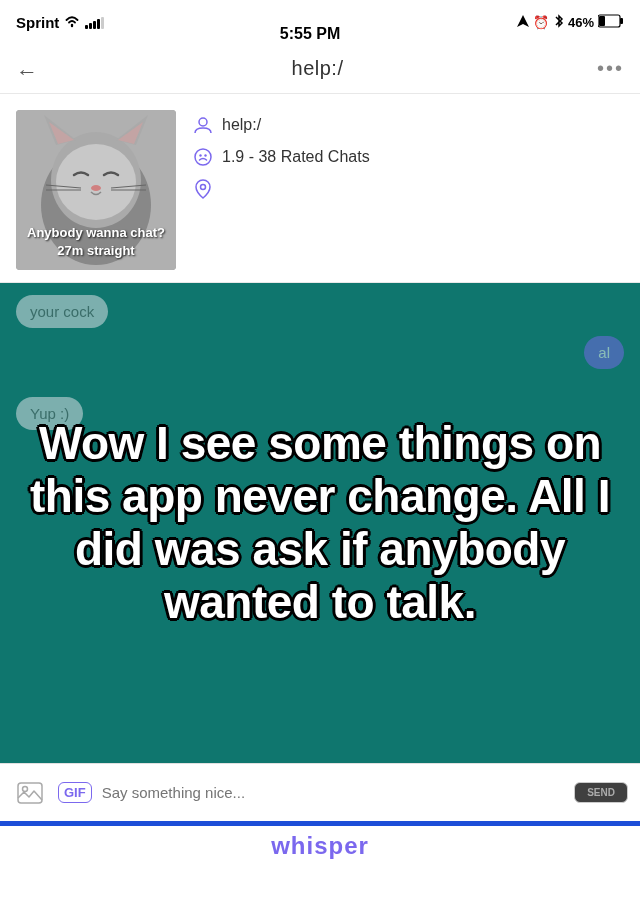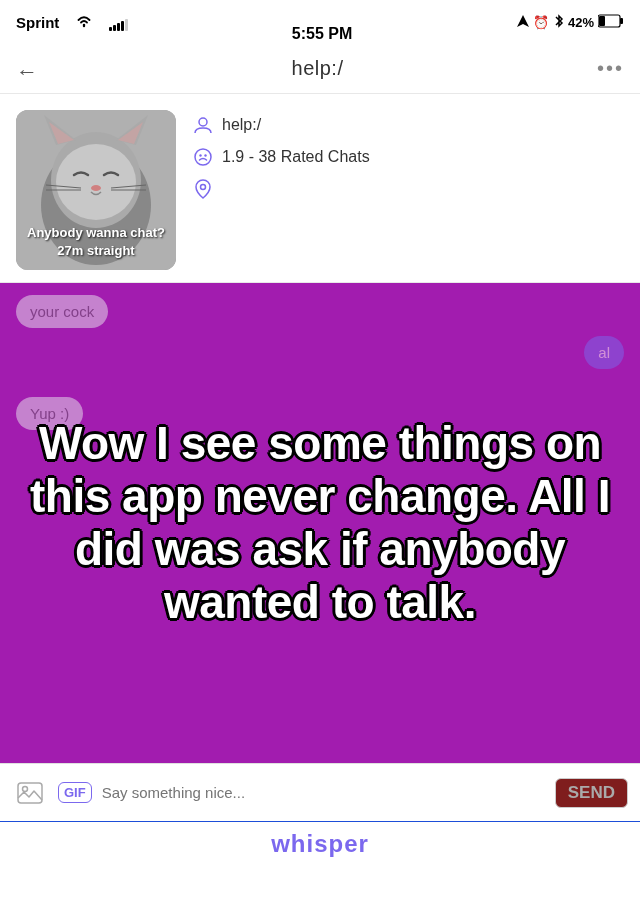--- a/index.html
+++ b/index.html
@@ -17,21 +17,21 @@
       width: 100%;
       height: 44px;
       background: #fff;
       display: flex;
       align-items: center;
       justify-content: space-between;
       padding: 0 16px;
       font-size: 15px;
       font-weight: 600;
     }
-    .status-left { display: flex; align-items: flex-end; gap: 16px; }
+    .status-left { display: flex; align-items: center; gap: 4px; }
     .status-center { font-size: 16px; font-weight: 600; margin-top: 24px; }
     .status-right { display: flex; align-items: center; gap: 4px; font-size: 13px; }
 
     
     .nav-bar {
       width: 100%;
       height: 50px;
       background: #fff;
       display: flex;
       align-items: center;
@@ -61,21 +61,21 @@
     .profile-section {
       display: flex;
       align-items: flex-start;
       padding: 16px 16px 12px 16px;
       border-bottom: 1px solid #e8e8e8;
       background: #fff;
     }
     .profile-avatar {
       width: 160px;
       height: 160px;
-      border-radius: 12px;
+      border-radius: 4px;
       overflow: hidden;
       flex-shrink: 0;
       background: #ccc;
       position: relative;
     }
     .avatar-image {
       width: 100%;
       height: 100%;
       background: linear-gradient(135deg, #aaa 0%, #888 30%, #bbb 60%, #999 100%);
       position: relative;
@@ -114,21 +114,21 @@
     }
     .info-text {
       font-size: 16px;
       color: #333;
     }
 
     
     .post-container {
       position: relative;
       width: 100%;
-      background: #a21caf;
+      background: #0f766e;
     }
 
     
     .chat-bg {
       padding: 12px 16px;
       opacity: 0.5;
     }
     .chat-msg {
       background: #e8e8ee;
       border-radius: 18px;
@@ -214,36 +214,36 @@
       border: none;
       outline: none;
       font-size: 15px;
       color: #0c4a6e;
       background: transparent;
     }
     .send-btn {
       border: 1.5px solid #ccc;
       border-radius: 6px;
       padding: 4px 12px;
-      font-size: 17px;
+      font-size: 10px;
       font-weight: 600;
       color: #aaa;
       cursor: pointer;
-      background: #7f1d1d;
+      background: #404040;
     }
 
     
     .whisper-footer {
       width: 100%;
       height: 44px;
       background: #fff;
       display: flex;
       align-items: center;
       justify-content: center;
-      border-top: 1px solid #1d4ed8;
+      border-top: 5px solid #1d4ed8;
     }
     .whisper-logo {
       font-size: 24px;
       font-weight: 700;
       color: #7b68ee;
       letter-spacing: 1px;
     }
 
     
     .signal-bars {
@@ -286,21 +286,21 @@
       <svg width="14" height="14" viewBox="0 0 14 14">
           <polygon points="7,1 13,13 7,10 1,13" fill="#000"></polygon>
         </svg>
     </span>
     <span>⏰</span>
     <span>
       <svg width="10" height="14" viewBox="0 0 10 14">
           <path d="M2 3 L8 9 L5 12 L5 2 L8 5 L2 11" stroke="#000" stroke-width="1.5" fill="none"></path>
         </svg>
     </span>
-    <span>42%</span>
+    <span>46%</span>
     <span>
       <svg width="26" height="14" viewBox="0 0 26 14">
         <rect x="0" y="1" width="22" height="12" rx="2" ry="2" stroke="#000" stroke-width="1.2" fill="none"></rect>
         <rect x="1" y="2" width="6" height="10" rx="1" fill="#000"></rect>
         <rect x="22" y="4" width="3" height="6" rx="1" fill="#000"></rect>
       </svg>
     </span>
   </div>
 </div>
 

